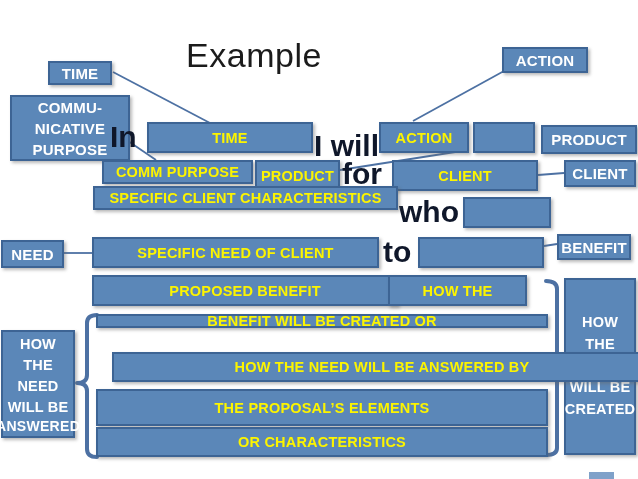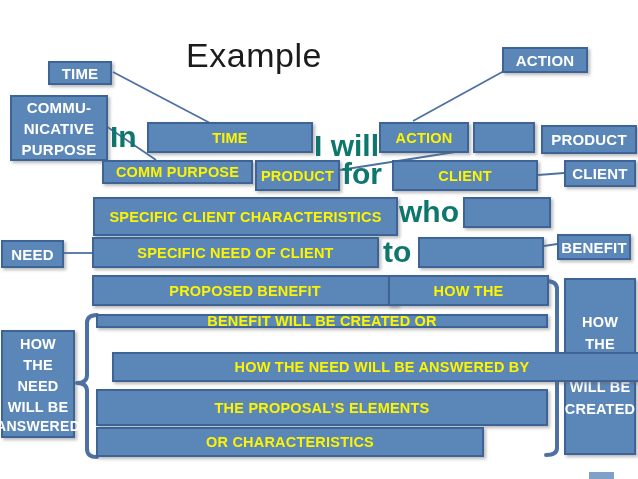--- a/index.html
+++ b/index.html
@@ -8,21 +8,21 @@
          font-family:"Liberation Sans", sans-serif; }
   .title { position:absolute; left:0; top:36px; width:508px; text-align:center;
            font-size:34px; font-weight:500; color:#1b1b1b; letter-spacing:0.5px; }
   .box { position:absolute; background:#5b87b8; border:2px solid #3d6494;
          box-shadow:2px 2px 3px rgba(100,100,100,0.45);
          display:flex; align-items:center; justify-content:center; text-align:center; }
   .ytext { color:#fcf400; font-weight:bold; font-size:14.5px; letter-spacing:0.2px; }
   .wtext { color:#ffffff; font-weight:bold; font-size:15px; letter-spacing:0.2px; }
   .multiline { white-space:pre-line; line-height:1.4; }
   .tag-hownneed-sub { display:block; font-size:14px; letter-spacing:0.3px; }
-  .word { position:absolute; color:#0f766e; font-weight:bold; font-size:30px;
+  .word { position:absolute; color:#0f172a; font-weight:bold; font-size:30px;
           line-height:31px; }
   svg.overlay { position:absolute; left:0; top:0; pointer-events:none; }
 </style>
 </head>
 <body>
 
 <svg class="overlay" width="638" height="479" viewBox="0 0 638 479">
   <g stroke="#4d71a3" stroke-width="1.8" fill="none">
     <line x1="113" y1="72" x2="210" y2="123"></line>
     <line x1="106" y1="126" x2="156" y2="160"></line>
@@ -36,21 +36,21 @@
     <path d="M97,315 Q87,315 87,323 L87,375 Q87,383 77,383 Q87,383 87,391 L87,449 Q87,457 97,457"></path>
     <path d="M546,281 Q557,281 557,289 L557,360 Q557,368 566,368 Q557,368 557,376 L557,448 Q557,455 546,455"></path>
   </g>
   <rect x="589" y="472" width="25" height="7" fill="#7fa1c9"></rect>
 </svg>
 
 <div class="title">Example</div>
 
 <div class="box wtext" style="left:48px;top:61px;width:64px;height:24px">TIME</div>
 <div class="box wtext" style="left:502px;top:47px;width:86px;height:26px">ACTION</div>
-<div class="box wtext multiline" style="left:10px;top:95px;width:98px;height:66px;font-size:15px">COMMU-
+<div class="box wtext multiline" style="left:10px;top:95px;width:120px;height:66px;font-size:15px">COMMU-
 NICATIVE
 PURPOSE</div>
 <div class="box wtext" style="left:541px;top:125px;width:96px;height:29px">PRODUCT</div>
 <div class="box wtext" style="left:564px;top:160px;width:72px;height:27px">CLIENT</div>
 <div class="box wtext" style="left:1px;top:240px;width:63px;height:28px">NEED</div>
 <div class="box wtext" style="left:557px;top:234px;width:74px;height:26px">BENEFIT</div>
 <div class="box" style="left:1px;top:330px;width:74px;height:108px;flex-direction:column">
   <span class="wtext multiline" style="font-size:14.5px;line-height:1.45">HOW
 THE
 NEED
@@ -69,22 +69,22 @@
 <div class="word" style="left:399px;top:196px">who</div>
 <div class="word" style="left:383px;top:236px">to</div>
 <div class="word" style="left:350px;top:273px">by</div>
 
 <div class="box ytext" style="left:147px;top:122px;width:166px;height:31px">TIME</div>
 <div class="box ytext" style="left:379px;top:122px;width:90px;height:31px">ACTION</div>
 <div class="box ytext" style="left:473px;top:122px;width:62px;height:31px"></div>
 <div class="box ytext" style="left:102px;top:160px;width:151px;height:24px">COMM PURPOSE</div>
 <div class="box ytext" style="left:255px;top:160px;width:85px;height:31px">PRODUCT</div>
 <div class="box ytext" style="left:392px;top:160px;width:146px;height:31px">CLIENT</div>
-<div class="box ytext" style="left:93px;top:197px;width:305px;height:39px">SPECIFIC CLIENT CHARACTERISTICS</div>
+<div class="box ytext" style="left:93px;top:186px;width:305px;height:24px">SPECIFIC CLIENT CHARACTERISTICS</div>
 <div class="box ytext" style="left:463px;top:197px;width:88px;height:31px"></div>
 <div class="box ytext" style="left:92px;top:237px;width:287px;height:31px">SPECIFIC NEED OF CLIENT</div>
 <div class="box ytext" style="left:418px;top:237px;width:126px;height:31px"></div>
 <div class="box ytext" style="left:92px;top:275px;width:306px;height:31px">PROPOSED BENEFIT</div>
-<div class="box ytext" style="left:388px;top:275px;width:161px;height:31px">HOW THE</div>
+<div class="box ytext" style="left:388px;top:275px;width:139px;height:31px">HOW THE</div>
 <div class="box ytext" style="left:96px;top:314px;width:452px;height:14px">BENEFIT WILL BE CREATED OR</div>
 <div class="box ytext" style="left:112px;top:352px;width:540px;height:30px">HOW THE NEED WILL BE ANSWERED BY</div>
 <div class="box ytext" style="left:96px;top:389px;width:452px;height:37px">THE PROPOSAL’S ELEMENTS</div>
-<div class="box ytext" style="left:96px;top:427px;width:388px;height:30px">OR CHARACTERISTICS</div>
+<div class="box ytext" style="left:96px;top:427px;width:452px;height:30px">OR CHARACTERISTICS</div>
 
 </body></html>

